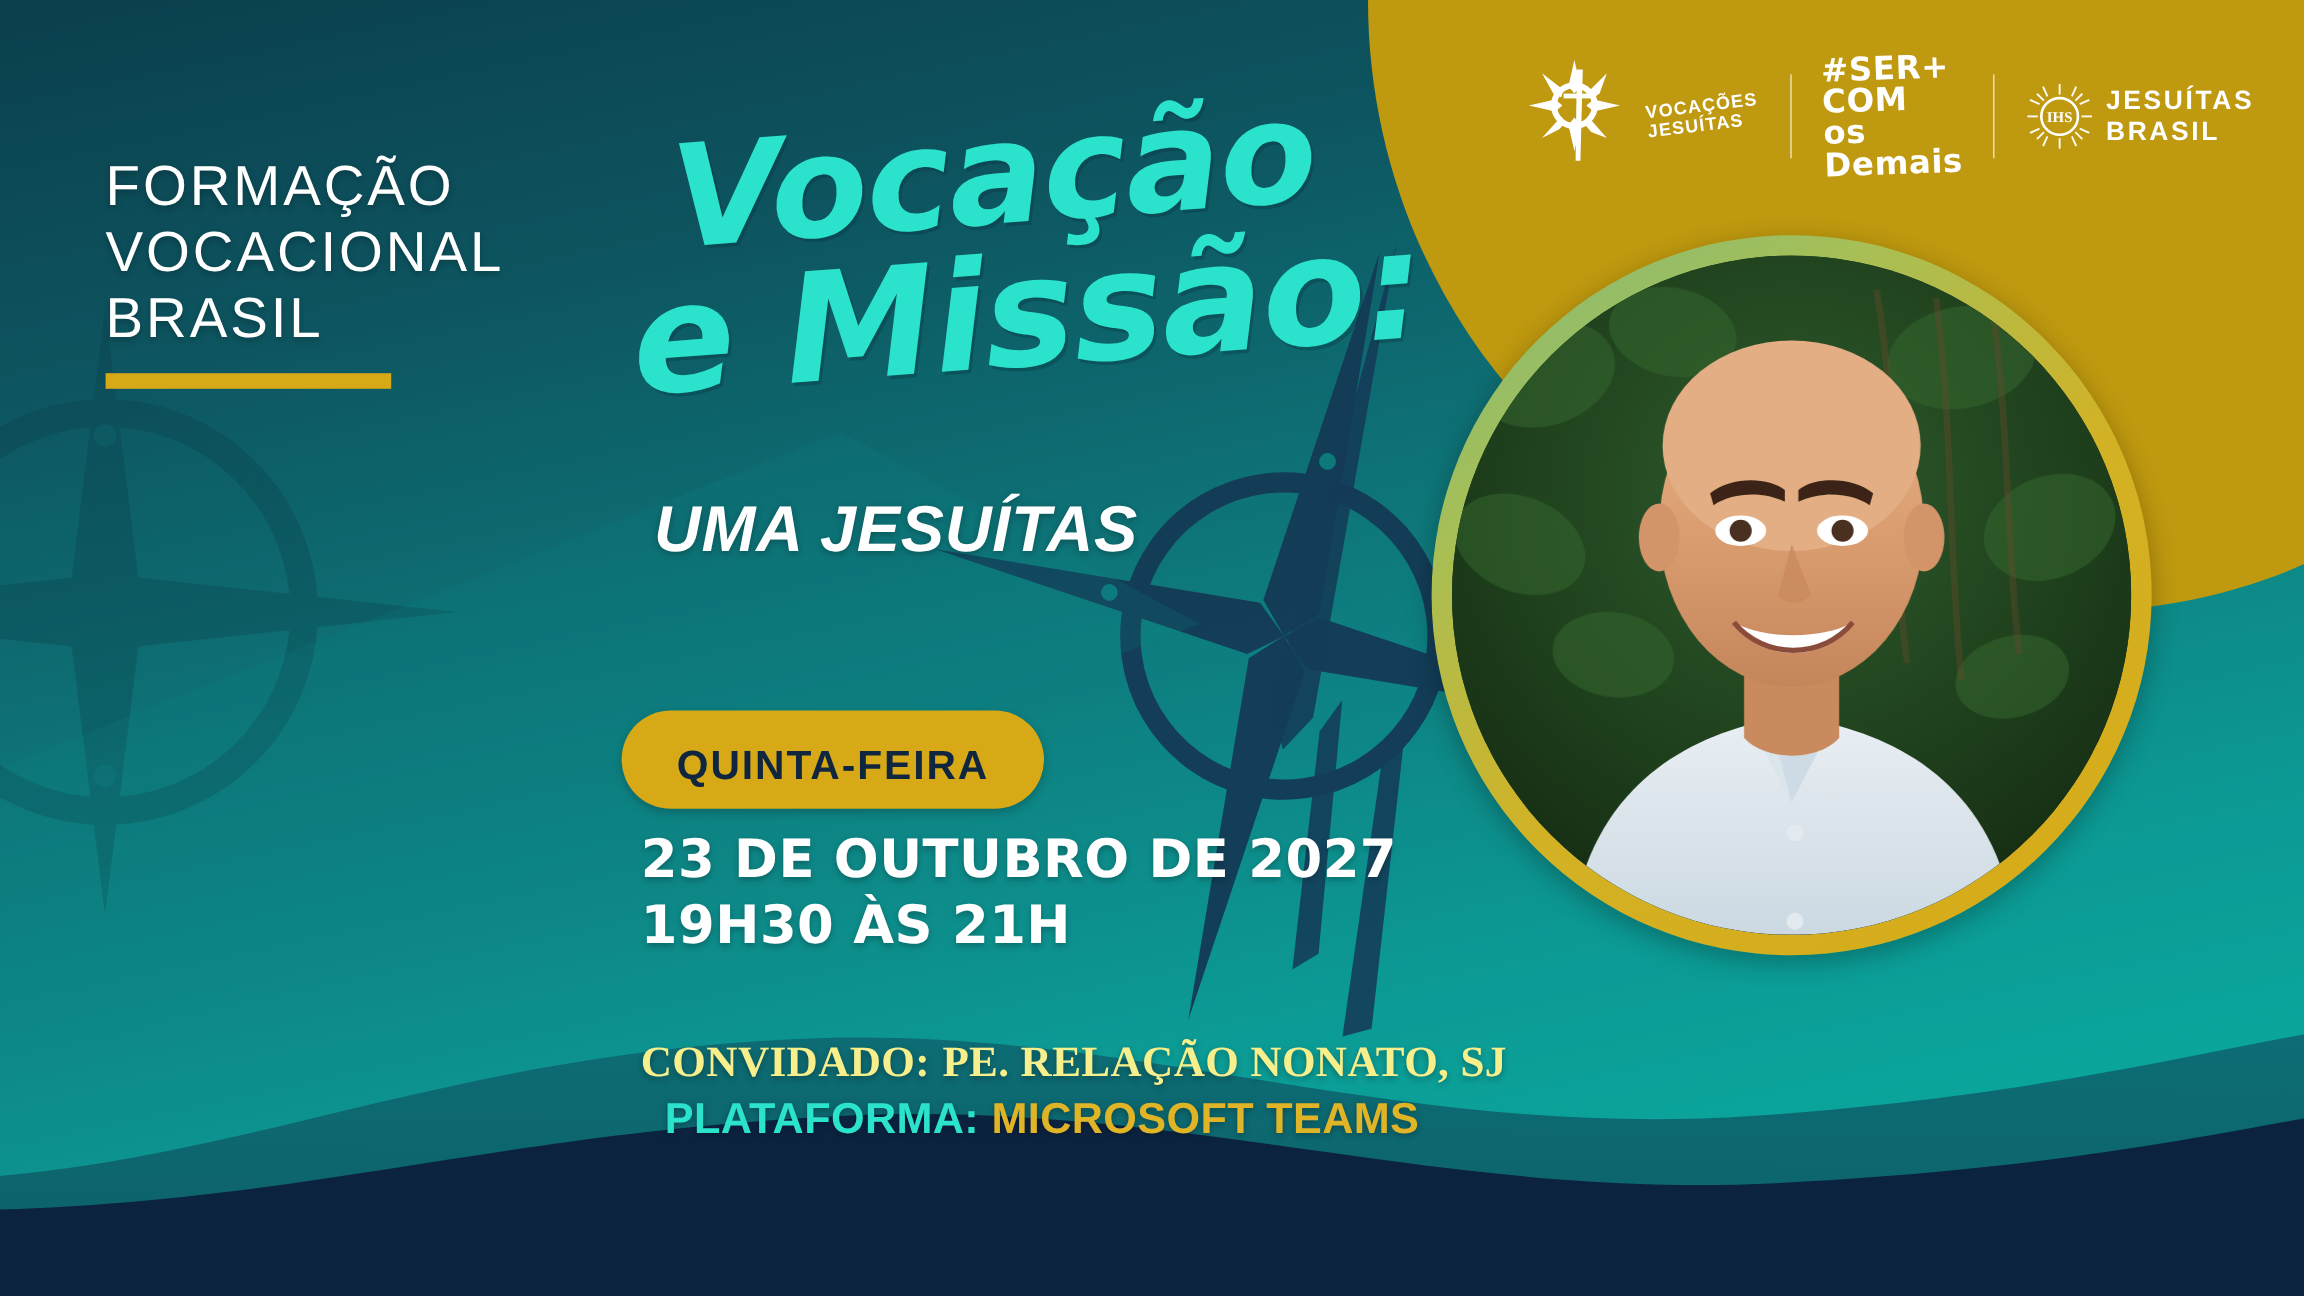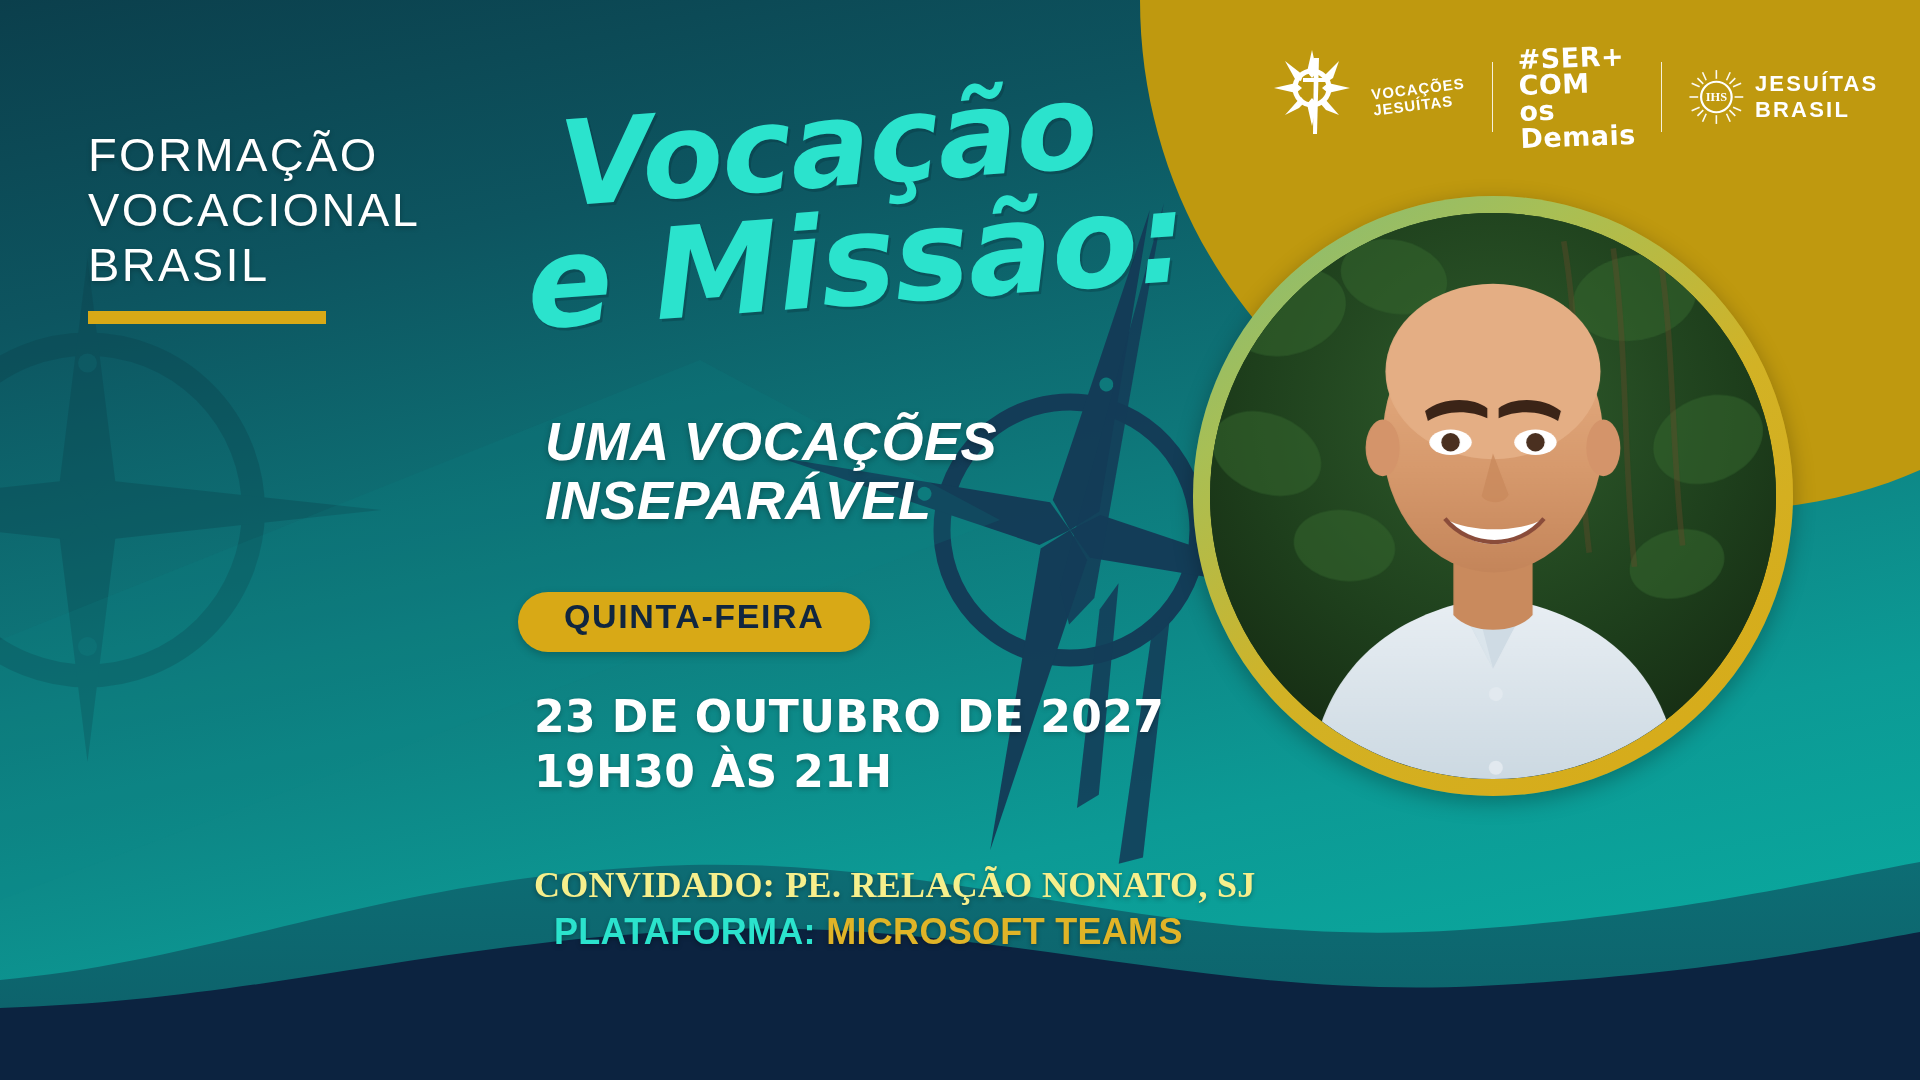--- a/index.html
+++ b/index.html
@@ -41,21 +41,21 @@
   #subtitle .sub{
     color:#ffffff;font-size:54px;line-height:1.10;font-weight:bold;font-style:italic;
     letter-spacing:.6px;white-space:nowrap;
     text-shadow:0 2px 6px rgba(0,0,0,.28);
   }
 
   
   #badge{
     position:absolute;left:518px;top:592px;
     background:#d8a916;border-radius:50px;
-    padding:5px 46px 16px;display:inline-block;
+    padding:27px 46px 16px;display:inline-block;
     box-shadow:0 3px 8px rgba(0,0,0,.22);
   }
   #badge span{
     color:#10263f;font-size:34px;font-weight:bold;letter-spacing:1.6px;white-space:nowrap;
   }
 
   
   #dates{position:absolute;left:534px;top:690px;}
   #dates .d{
     color:#ffffff;font-size:44px;line-height:1.24;font-weight:bold;letter-spacing:.4px;
@@ -146,22 +146,21 @@
     <div class="line">BRASIL</div>
     <div id="gold-rule"></div>
   </div>
 
   <div id="script-title">
     <div class="sline one">Vocação</div>
     <div class="sline two">e Missão:</div>
   </div>
 
   <div id="subtitle">
-    <div class="sub">UMA VOCAÇÕES</div>
-    <div class="sub">INSEPARÁVEL</div>
+    <div class="sub">UMA JESUÍTAS</div>
   </div>
 
   <div id="badge">
     <span>QUINTA-FEIRA</span>
   </div>
 
   <div id="dates">
     <div class="d">23 DE OUTUBRO DE 2027</div>
     <div class="d">19H30 ÀS 21H</div>
   </div>

